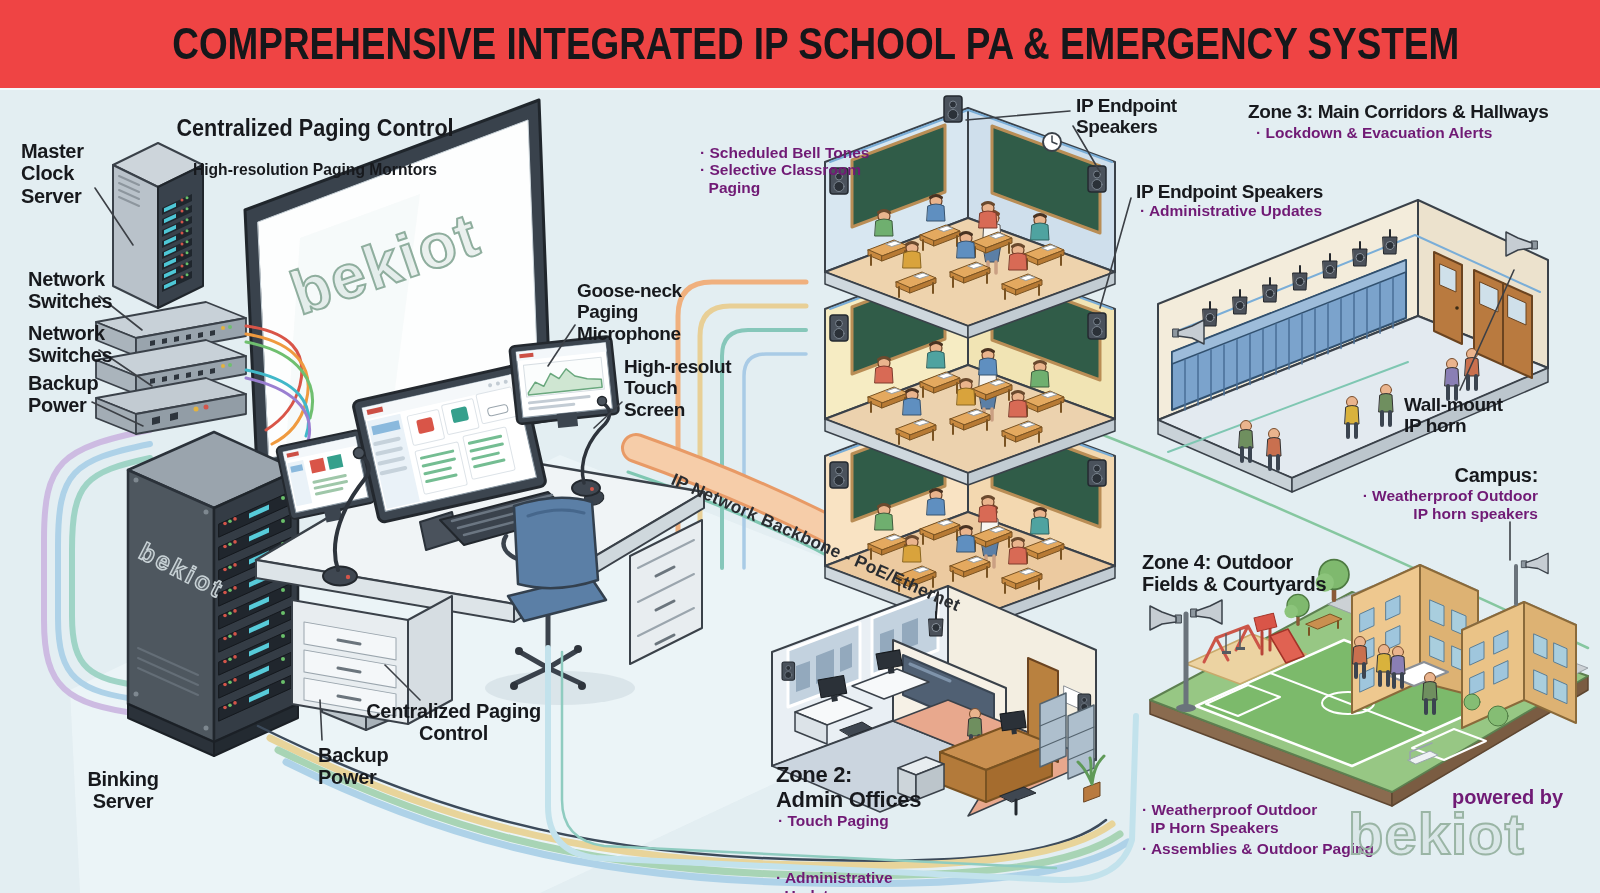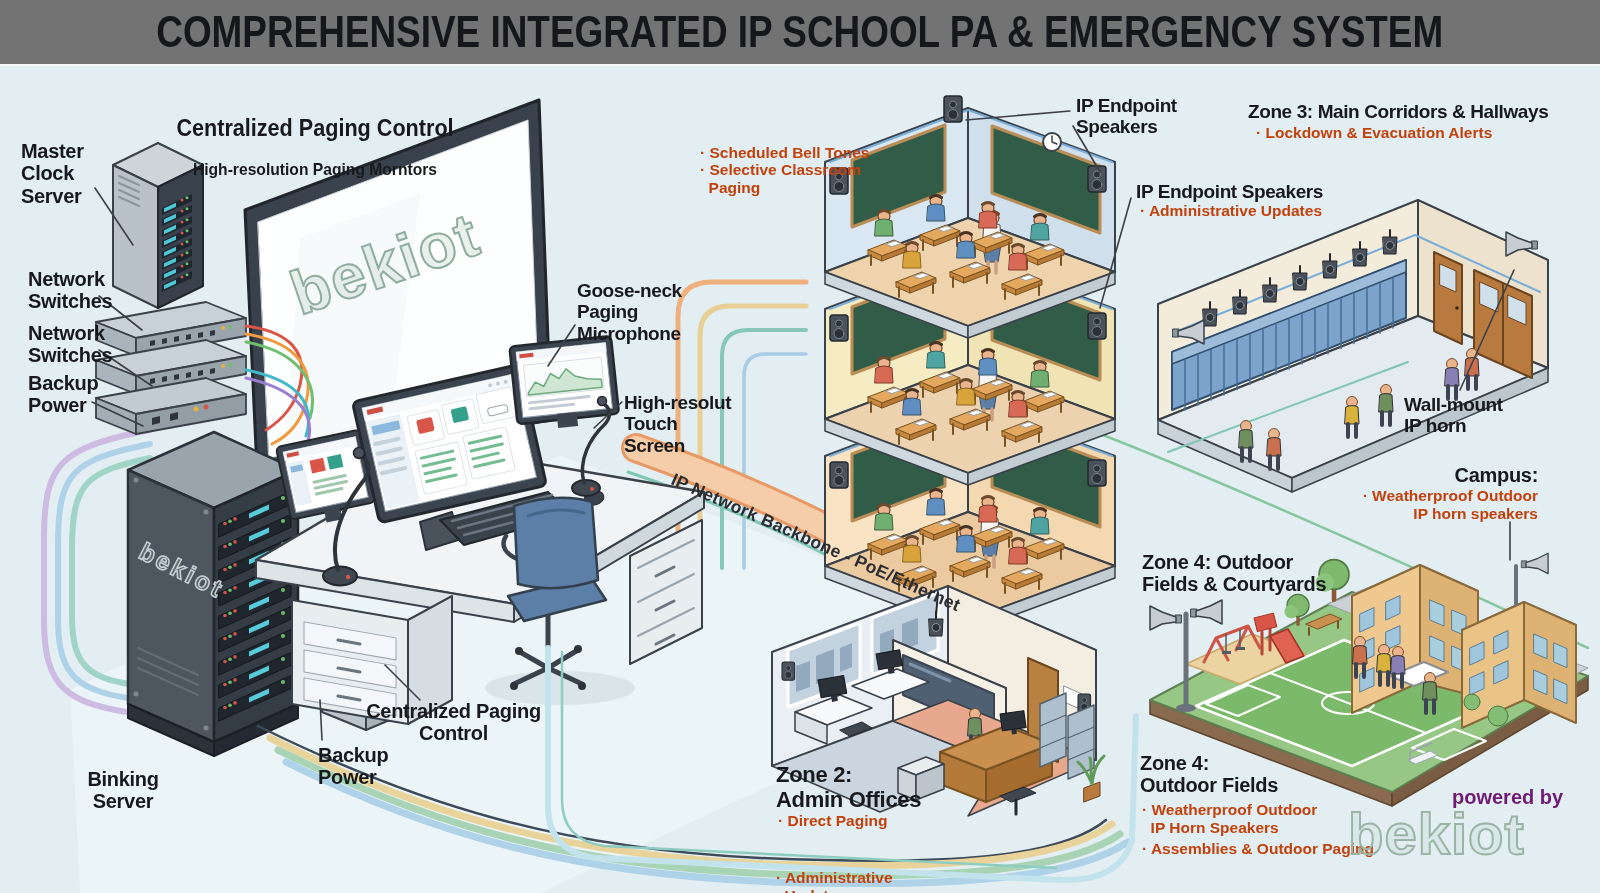--- a/index.html
+++ b/index.html
@@ -1,30 +1,30 @@
 <!DOCTYPE html>
 <html><head>
 <meta charset="utf-8">
 <style>
   html,body{margin:0;padding:0;background:#b8c7cc;}
   #stage{position:relative;width:1600px;height:893px;overflow:hidden;
     background:#e3eef2;font-family:"Liberation Sans",sans-serif;}
-  #titlebar{position:absolute;left:0;top:0;width:1600px;height:64px;background:#737373;
-    display:flex;align-items:center;justify-content:center;box-shadow:0 2px 0 rgba(255,255,255,.6);}
+  #titlebar{position:absolute;left:0;top:0;width:1600px;height:88px;background:#ef4444;
+    display:flex;align-items:center;justify-content:flex-end;box-shadow:0 2px 0 rgba(255,255,255,.6);}
   #titlebar .t{font-size:45px;font-weight:800;color:#15171a;letter-spacing:0;
     transform:scaleX(.82);white-space:nowrap;}
   svg{position:absolute;left:0;top:0;}
   svg *{stroke-linejoin:round;stroke-linecap:round;}
   .lbl{position:absolute;font-weight:800;color:#17191d;line-height:1.12;white-space:pre-line;}
   .s27{font-size:24px;transform:scaleX(.9);transform-origin:center top;}
   .s23{font-size:22px;letter-spacing:-.3px;}
   .s21{font-size:20px;letter-spacing:-.3px;}
   .s19{font-size:19px;letter-spacing:-.4px;}
   .sub{font-weight:600;font-size:17px;transform:scaleX(.92);transform-origin:center top;}
-  .bul{font-weight:600;font-size:15.5px;line-height:1.18;color:#c2410c;}
+  .bul{font-weight:600;font-size:15.5px;line-height:1.18;color:#701a75;}
   .ctr{text-align:center;}
   .ra{text-align:right;}
   .rot{transform:rotate(24deg);transform-origin:left top;font-size:17.5px;font-weight:800;
     color:#2a2d31;white-space:nowrap;letter-spacing:.3px;}
   .outline-logo{position:absolute;font-weight:700;letter-spacing:2px;color:rgba(150,179,164,.18);
     -webkit-text-stroke:2px #8fae9e;white-space:nowrap;}
   #wall-logo{left:288px;top:228px;font-size:62px;transform:rotate(-19deg);}
   #rack-logo{left:136px;top:556px;font-size:25px;transform:rotate(27deg);
     -webkit-text-stroke:1.5px #c8d2d6;color:rgba(200,210,214,.15);letter-spacing:3px;}
   #brand-logo{left:1348px;top:800px;font-size:58px;-webkit-text-stroke:2px #9ab5a5;
@@ -695,21 +695,21 @@
 Server</div>
 <div class="lbl s21" style="left:28px;top:268px;">Network
 Switches</div>
 <div class="lbl s21" style="left:28px;top:322px;">Network
 Switches</div>
 <div class="lbl s21" style="left:28px;top:372px;">Backup
 Power</div>
 <div class="lbl s19" style="left:577px;top:280px;">Goose-neck
 Paging
 Microphone</div>
-<div class="lbl s19" style="left:624px;top:356px;margin-top:36px;">High-resolut
+<div class="lbl s19" style="left:624px;top:356px;">High-resolut
 Touch
 Screen</div>
 <div class="lbl s21 ctr" style="left:366px;top:700px;width:175px;">Centralized Paging
 Control</div>
 <div class="lbl s21" style="left:318px;top:744px;">Backup
 Power</div>
 <div class="lbl s21 ctr" style="left:78px;top:768px;width:90px;">Binking
 Server</div>
 
 <div class="lbl bul" style="left:700px;top:144px;">· Scheduled Bell Tones</div>
@@ -723,29 +723,27 @@
 <div class="lbl s19" style="left:1248px;top:101px;">Zone 3: Main Corridors &amp; Hallways</div>
 <div class="lbl bul" style="left:1256px;top:124px;">· Lockdown &amp; Evacuation Alerts</div>
 <div class="lbl s19" style="left:1404px;top:394px;">Wall-mount
 IP horn</div>
 
 <div class="lbl s21 ra" style="left:1398px;top:464px;width:140px;">Campus:</div>
 <div class="lbl bul ra" style="left:1358px;top:487px;width:180px;">· Weatherproof Outdoor
 IP horn speakers</div>
 <div class="lbl s21" style="left:1142px;top:551px;">Zone 4: Outdoor
 Fields &amp; Courtyards</div>
-<div class="lbl s21" style="left:1140px;top:752px;">Zone 4:
-Outdoor Fields</div>
 <div class="lbl bul" style="left:1142px;top:801px;">· Weatherproof Outdoor
 &nbsp;&nbsp;IP Horn Speakers</div>
 <div class="lbl bul" style="left:1142px;top:840px;">· Assemblies &amp; Outdoor Paging</div>
 
 <div class="lbl s23" style="left:776px;top:763px;">Zone 2:
 Admin Offices</div>
-<div class="lbl bul" style="left:778px;top:812px;">· Direct Paging</div>
+<div class="lbl bul" style="left:778px;top:812px;">· Touch Paging</div>
 <div class="lbl bul" style="left:776px;top:831px;margin-top:38px;">· Administrative
 &nbsp;&nbsp;Updates</div>
 
 <div class="lbl rot" style="left:676px;top:470px;">IP Network Backbone - PoE/Ethernet</div>
 
 <div id="wall-logo" class="outline-logo">bekiot</div>
 <div id="rack-logo" class="outline-logo">bekiot</div>
 <div id="powered-by">powered by</div>
 <div id="brand-logo" class="outline-logo">bekiot</div>
 

